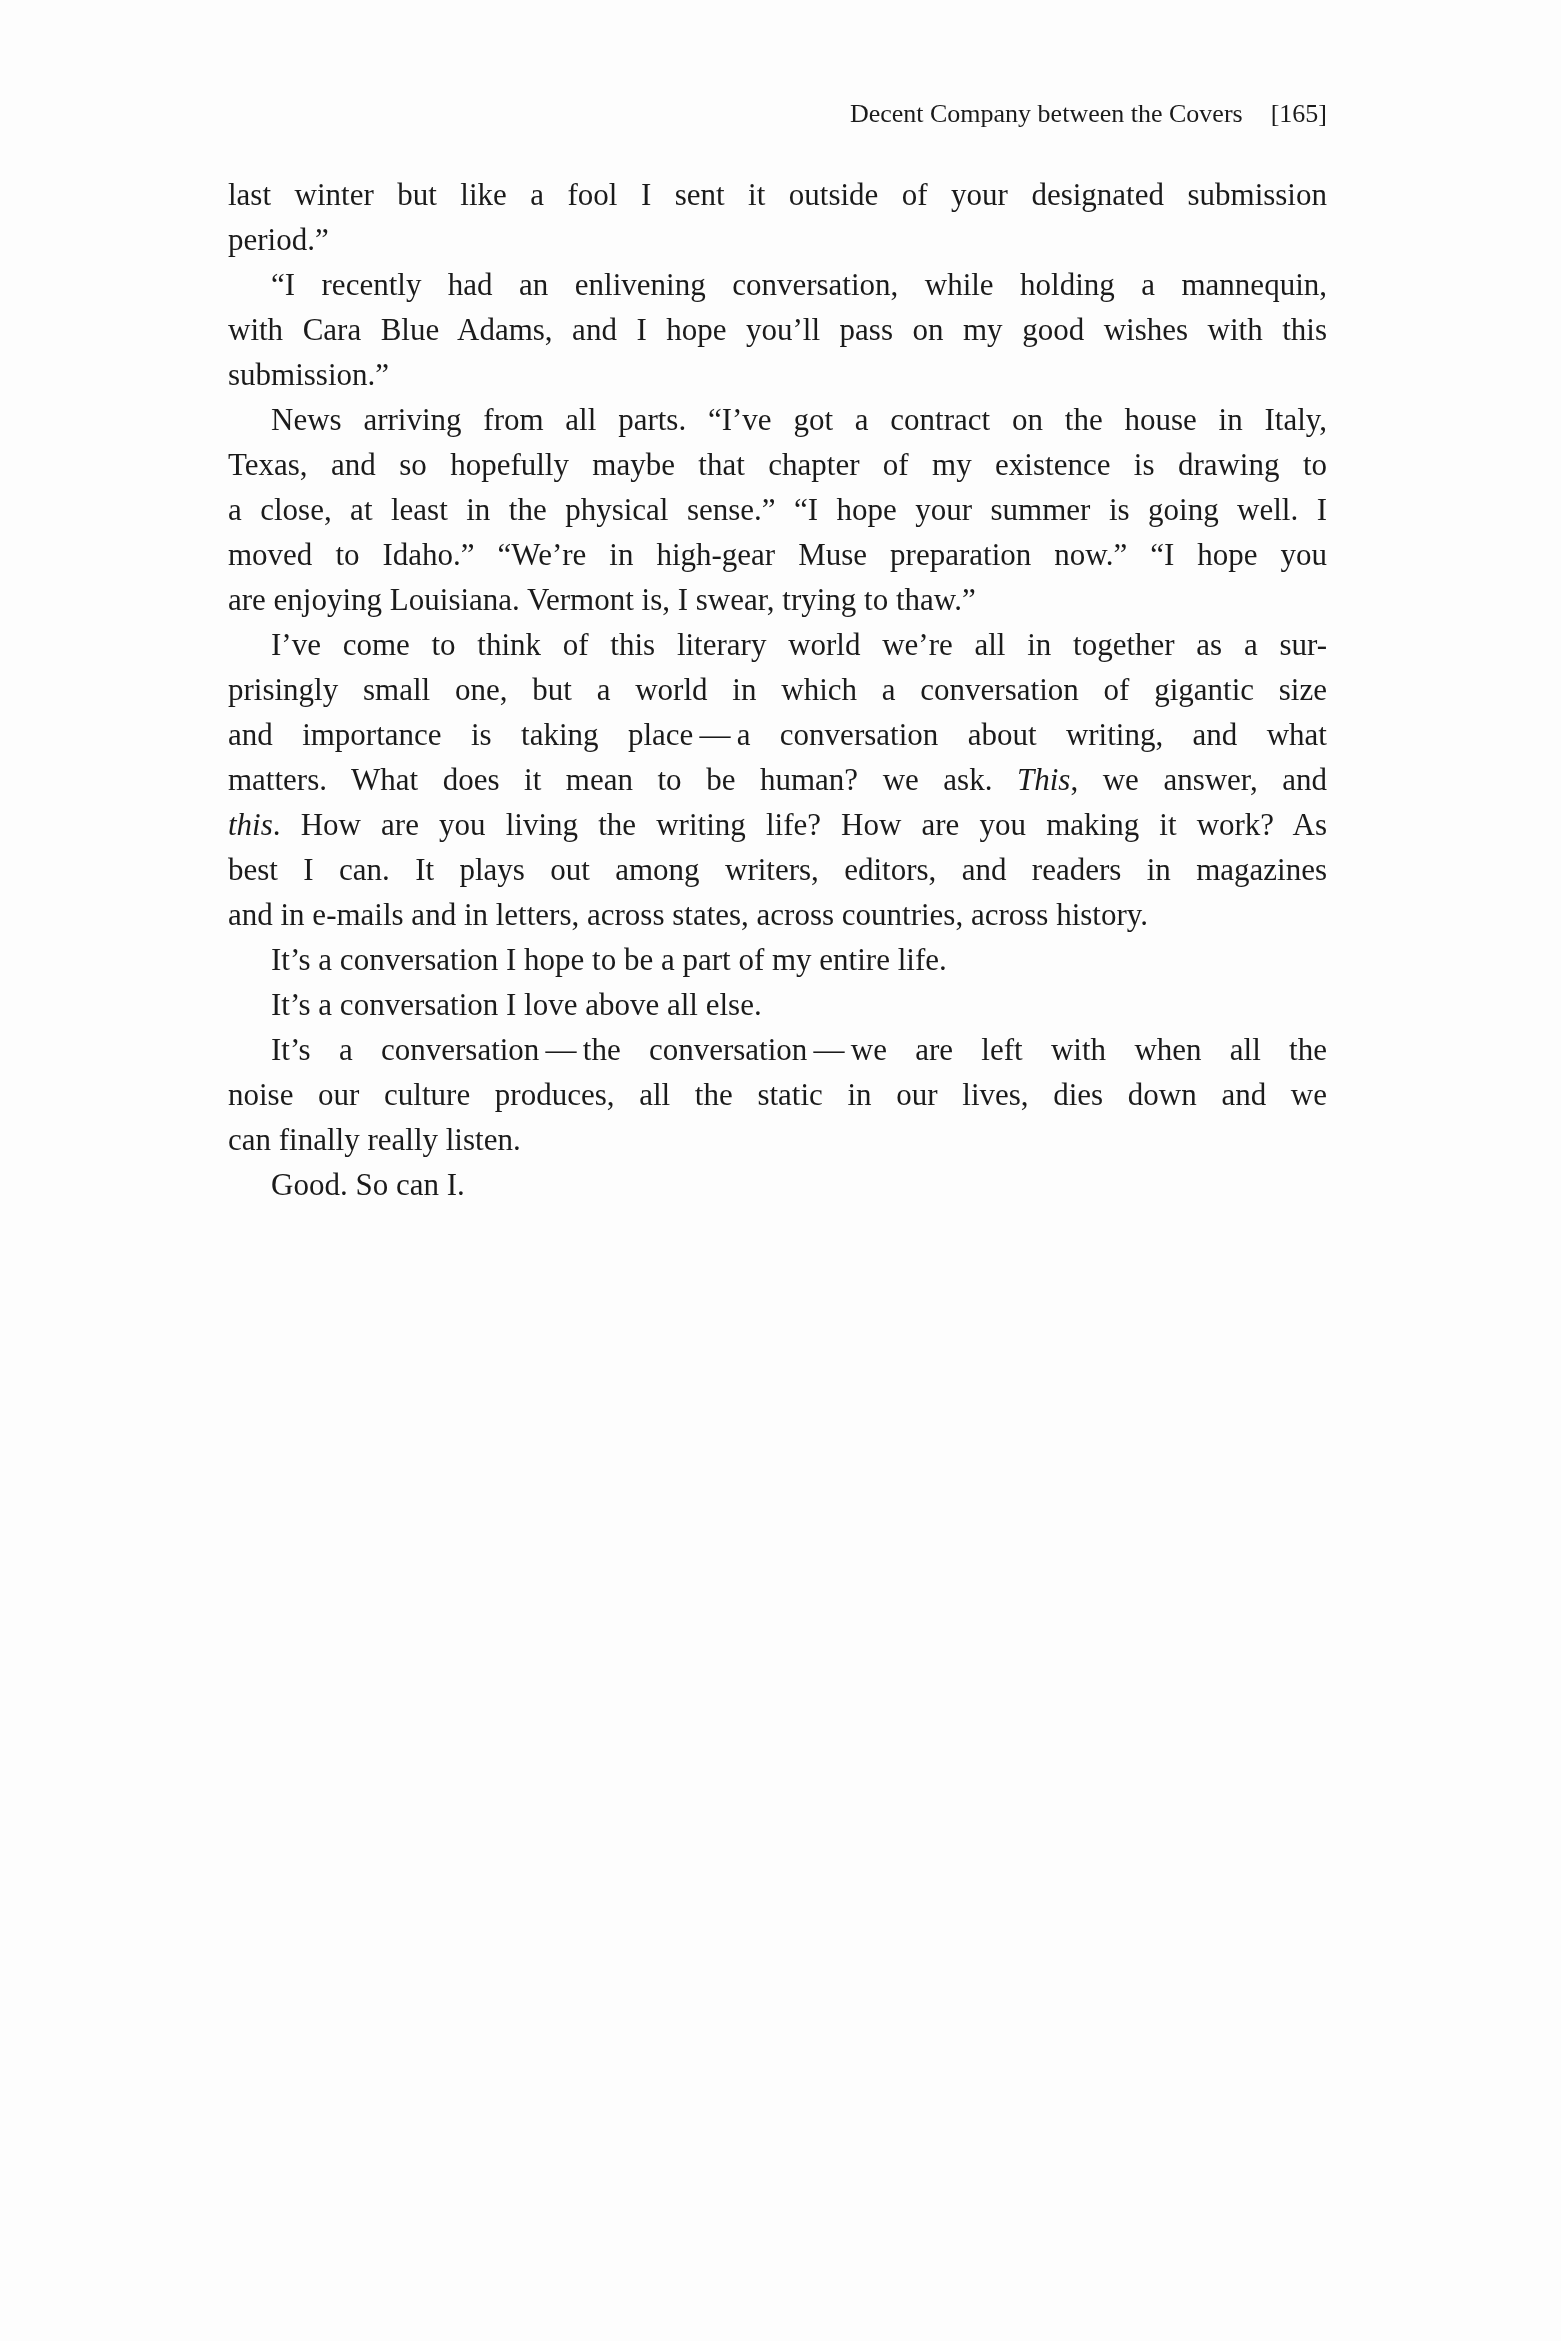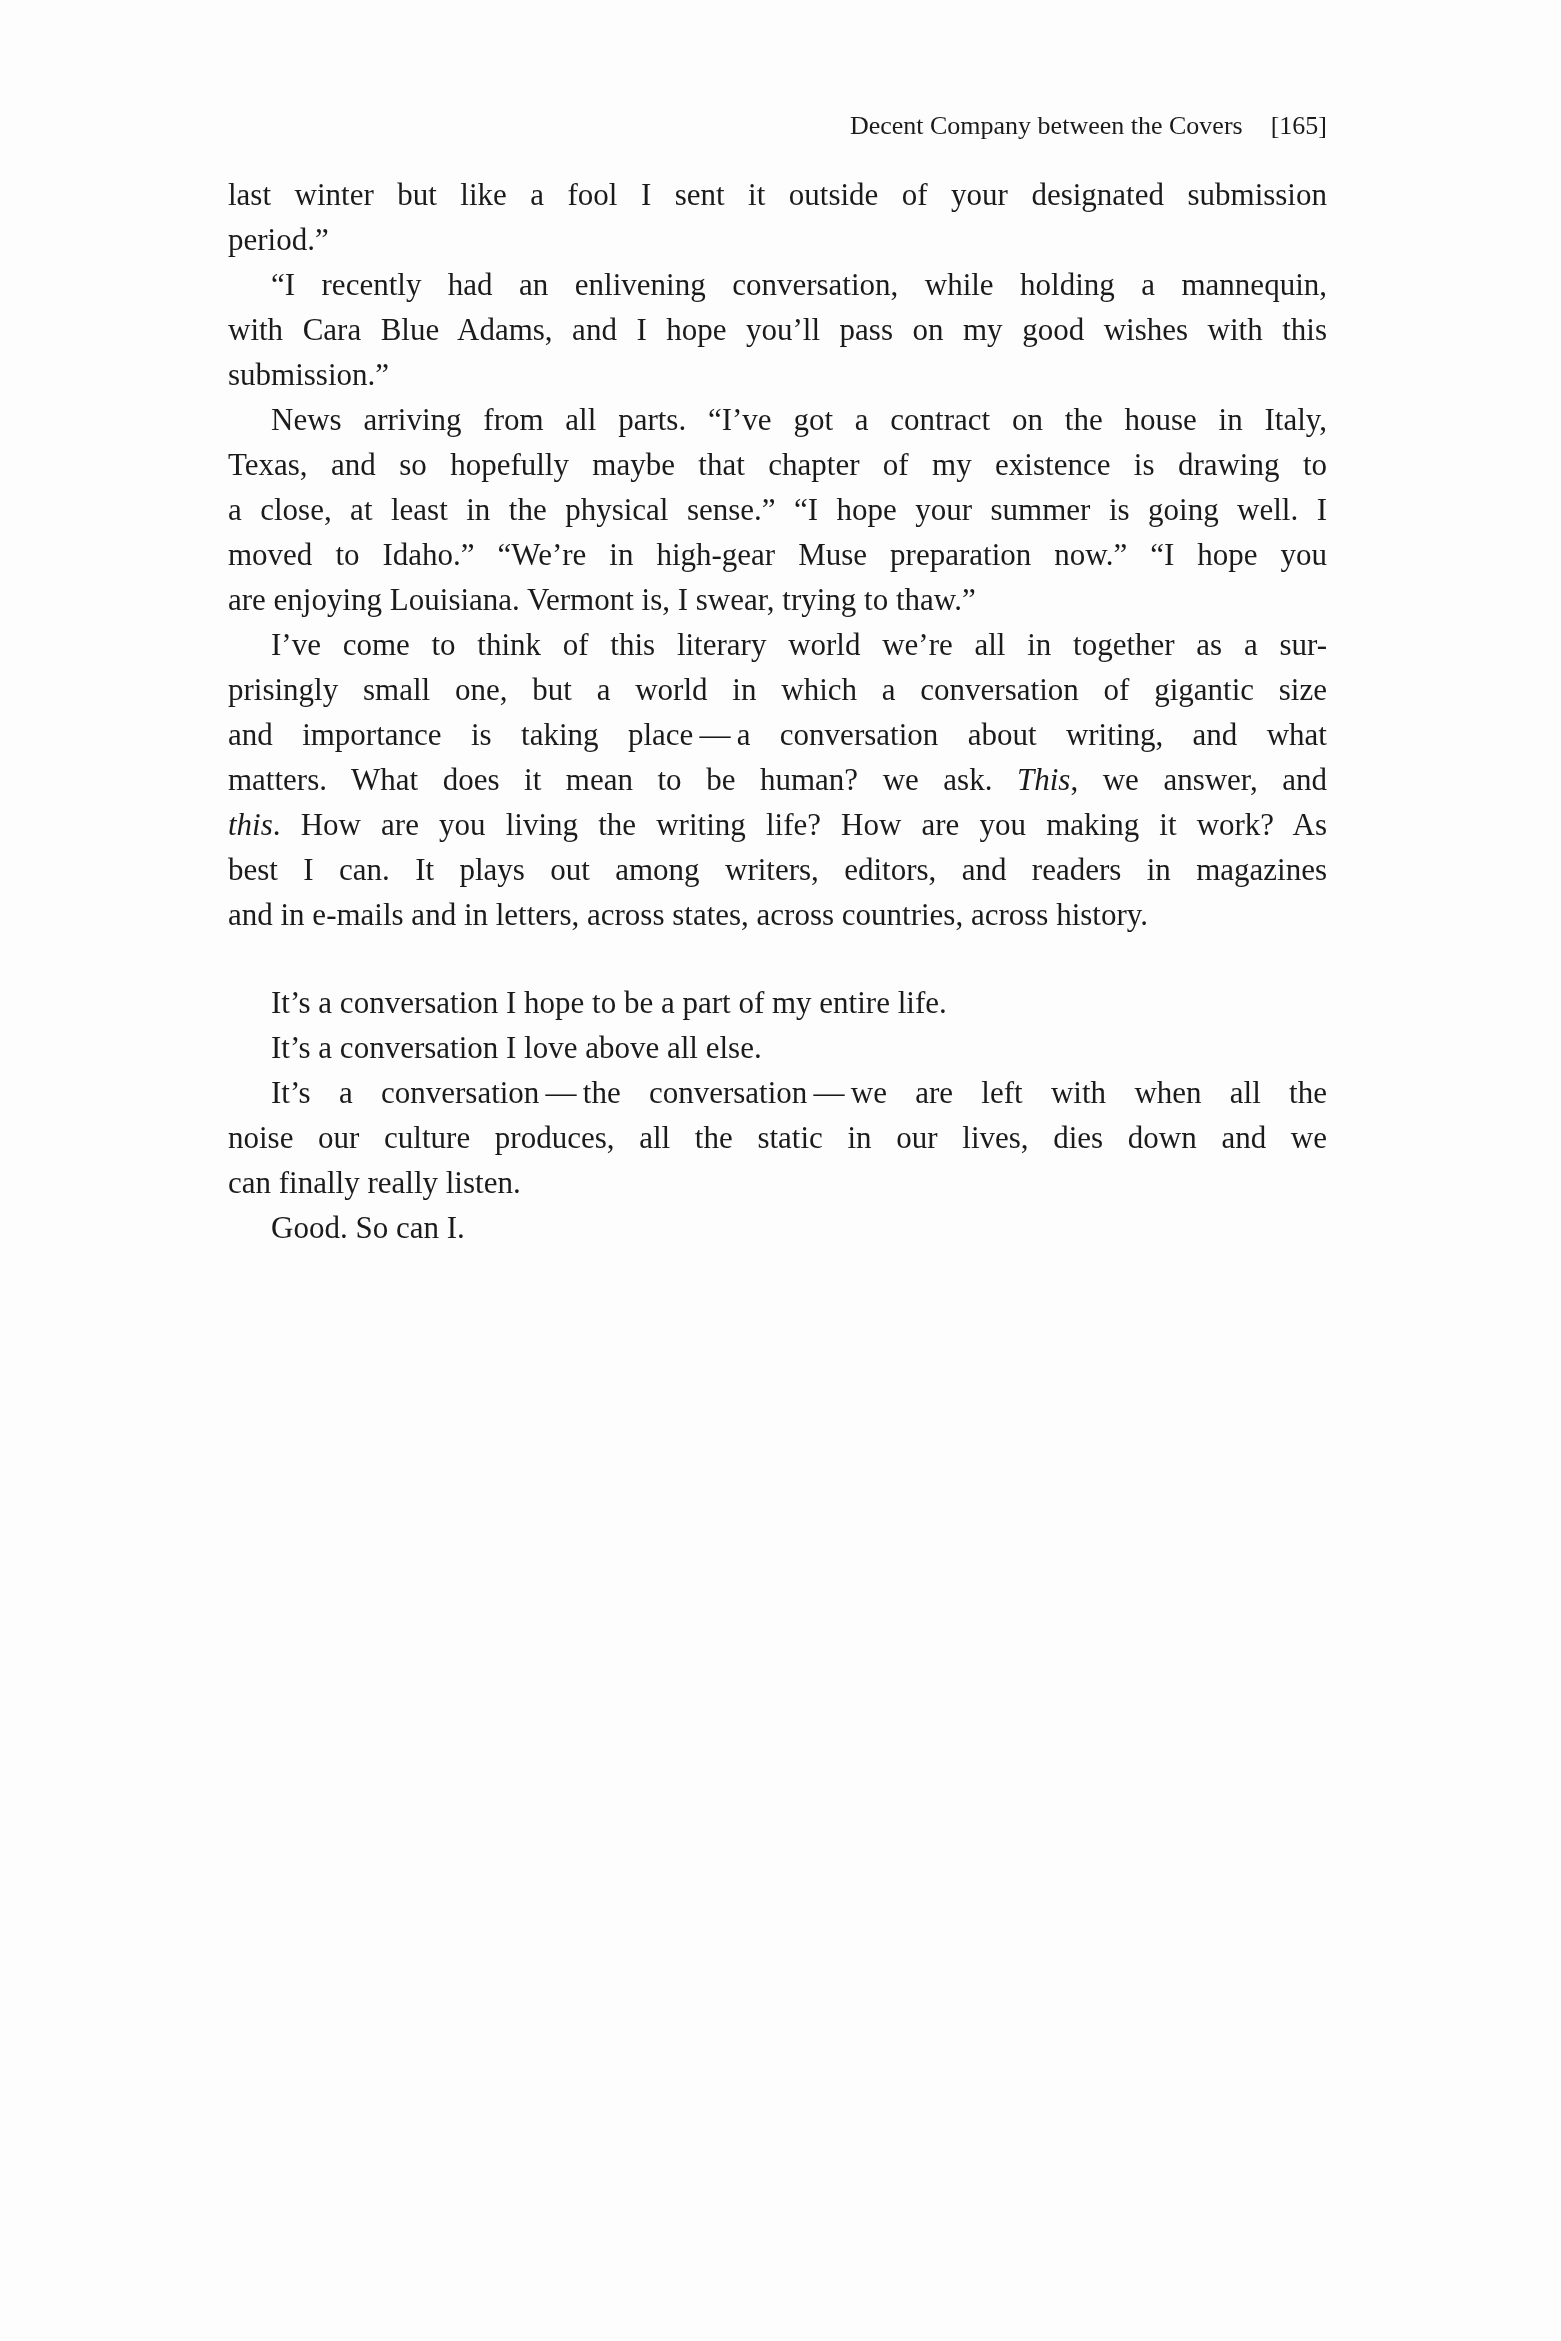--- a/index.html
+++ b/index.html
@@ -12,21 +12,21 @@
     width: 1561px;
     height: 2342px;
     background: #fdfdfd;
     font-family: "Liberation Serif", serif;
     color: #1b1b1b;
     overflow: hidden;
   }
   .running-head {
     position: absolute;
     left: 228px;
-    top: 107px;
+    top: 95px;
     width: 1099px;
     text-align: right;
     font-size: 26px;
     line-height: 38px;
     white-space: nowrap;
   }
   .folio {
     margin-left: 28px;
   }
   .body-text {
@@ -67,21 +67,21 @@
       <div class="line"><span>a close, at least in the physical sense.” “I hope your summer is going well. I</span></div>
       <div class="line"><span>moved to Idaho.” “We’re in high-gear Muse preparation now.” “I hope you</span></div>
       <div class="line para-end"><span>are enjoying Louisiana. Vermont is, I swear, trying to thaw.”</span></div>
       <div class="line" style="text-indent: 43px;"><span>I’ve come to think of this literary world we’re all in together as a sur-</span></div>
       <div class="line"><span>prisingly small one, but a world in which a conversation of gigantic size</span></div>
       <div class="line"><span>and importance is taking place — a conversation about writing, and what</span></div>
       <div class="line"><span>matters. What does it mean to be human? we ask. </span><em>This</em><span>, we answer, and</span></div>
       <div class="line"><em>this</em><span>. How are you living the writing life? How are you making it work? As</span></div>
       <div class="line"><span>best I can. It plays out among writers, editors, and readers in magazines</span></div>
       <div class="line para-end"><span>and in e-mails and in letters, across states, across countries, across history.</span></div>
-      <div class="line para-end" style="text-indent: 43px; margin-top: 43px;"><span>It’s a conversation I hope to be a part of my entire life.</span></div>
+      <div class="line para-end" style="text-indent: 43px;"><span>It’s a conversation I hope to be a part of my entire life.</span></div>
       <div class="line para-end" style="text-indent: 43px;"><span>It’s a conversation I love above all else.</span></div>
       <div class="line" style="text-indent: 43px;"><span>It’s a conversation — the conversation — we are left with when all the</span></div>
       <div class="line"><span>noise our culture produces, all the static in our lives, dies down and we</span></div>
       <div class="line para-end"><span>can finally really listen.</span></div>
       <div class="line para-end" style="text-indent: 43px;"><span>Good. So can I.</span></div>
     </div>
 </div>
 
 
 </body></html>

